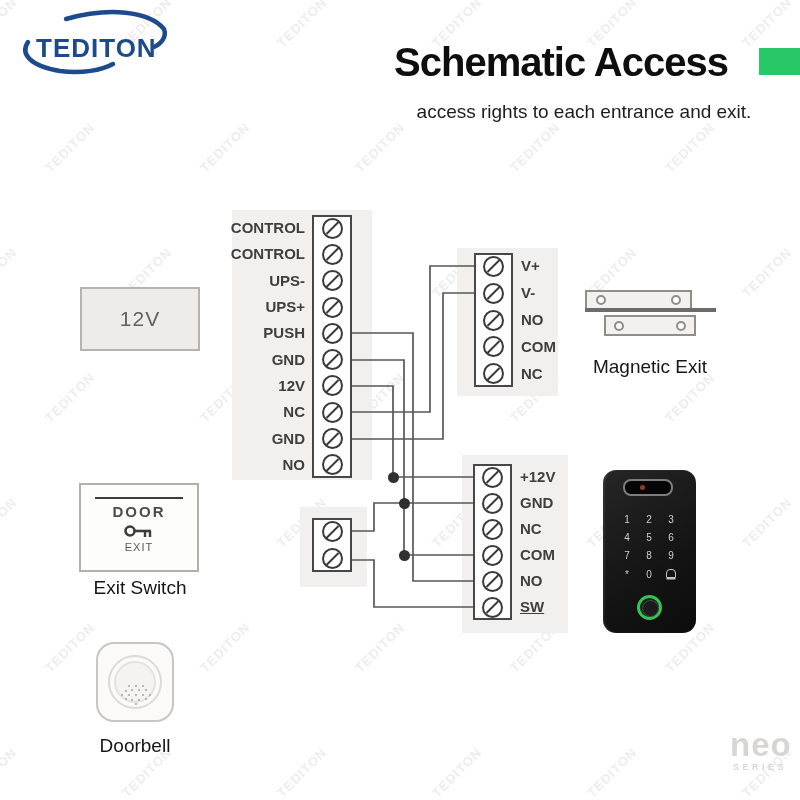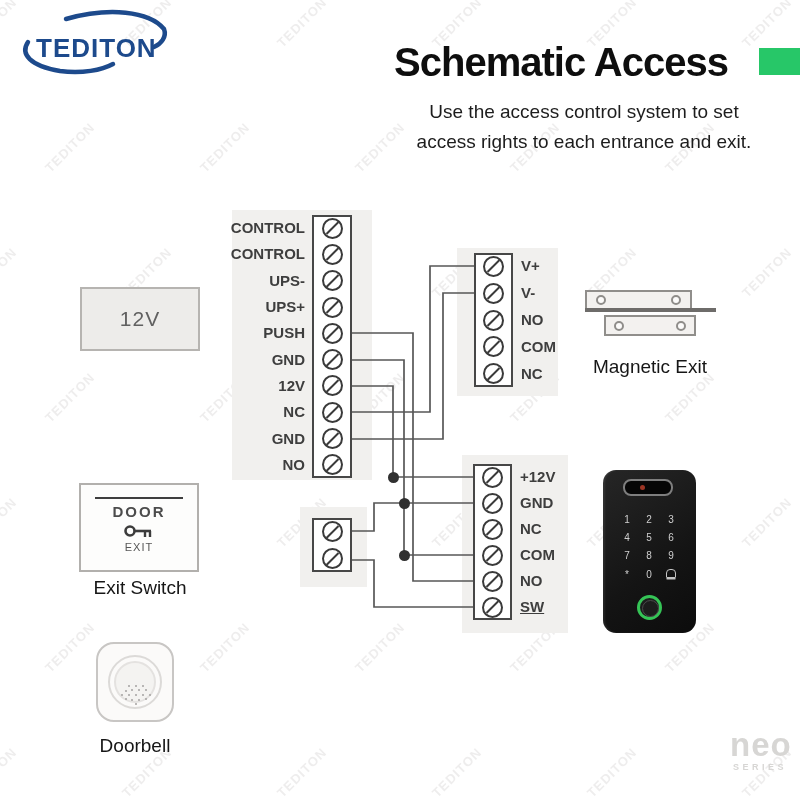--- a/index.html
+++ b/index.html
@@ -144,21 +144,20 @@
   <div class="dot" style="left:399px;top:550px;"></div>
 
   <svg id="logo" width="160" height="78" viewBox="0 0 160 78">
     <path d="M52 13 C95 1 135 5 150 23 C153 31 147 38 140 41" fill="none" stroke="#1d4a8c" stroke-width="4.5" stroke-linecap="round"></path>
     <path d="M14 36 C6 48 16 60 46 65 C68 68 88 64 99 58" fill="none" stroke="#1d4a8c" stroke-width="4.5" stroke-linecap="round"></path>
     <text x="22" y="51" font-size="26" font-weight="bold" letter-spacing="1" fill="#1d4a8c">TEDITON</text>
   </svg>
   <div id="title">Schematic Access</div>
   <div id="accent" style="background: rgb(39, 199, 104);"></div>
   <div id="subtitle">
-    <div>Use the access control system to set</div>
     <div>access rights to each entrance and exit.</div>
   </div>
 
   <div id="adaptor">
     <span>12V</span>
   </div>
 
   <div id="exitbox">
     <div class="topline"></div>
     <div class="door">DOOR</div>

